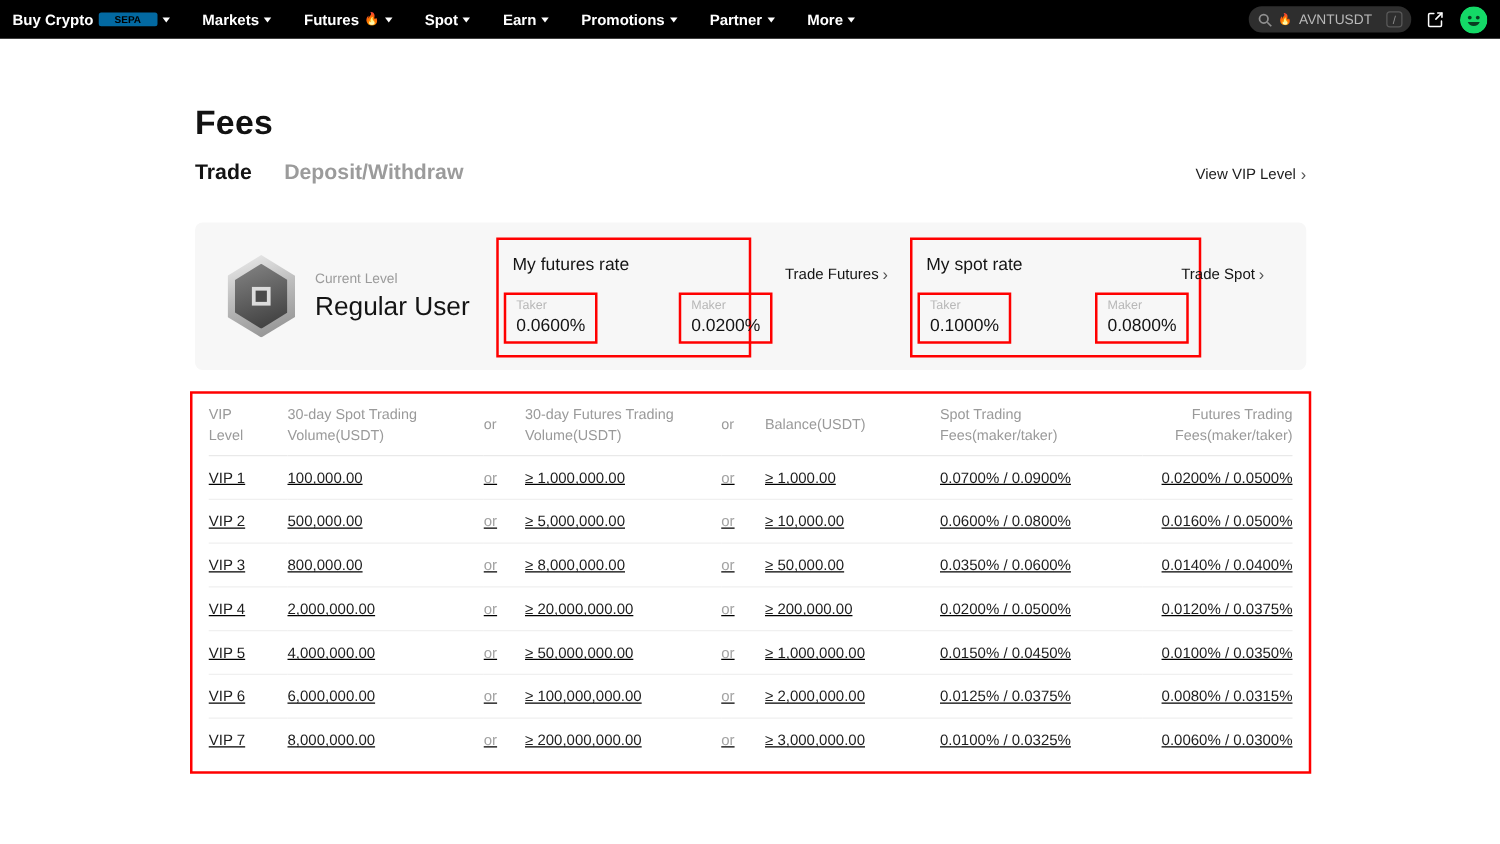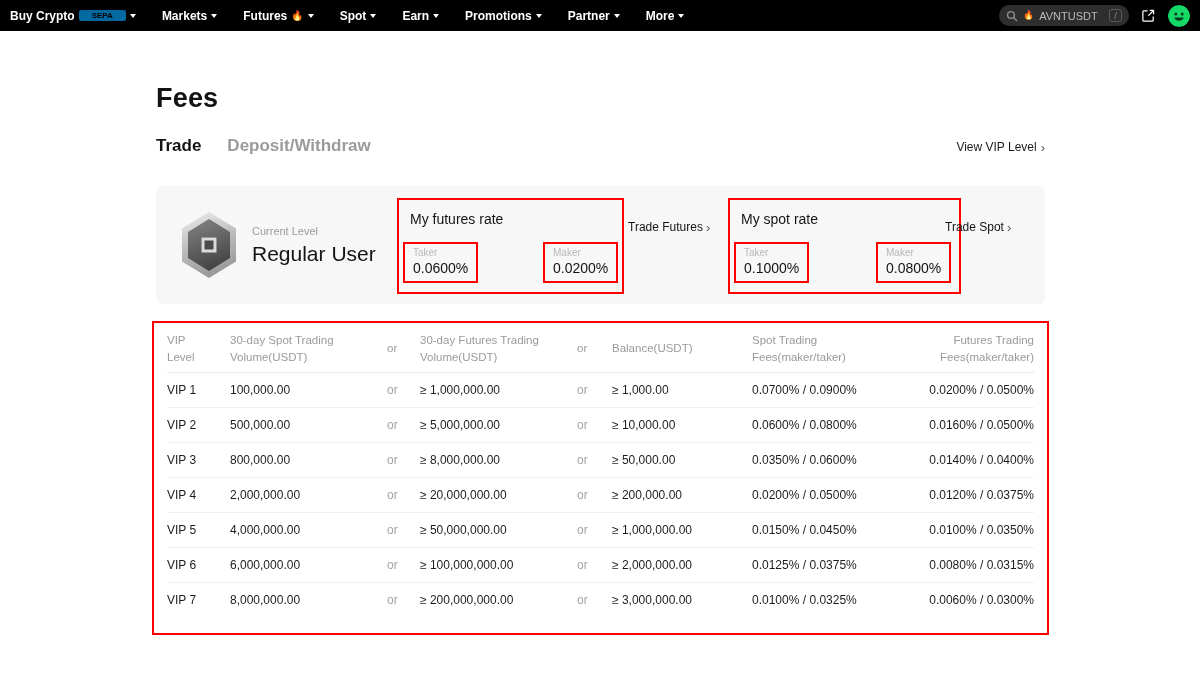--- a/index.html
+++ b/index.html
@@ -17,54 +17,54 @@
   .search-pill { background:#2e2e2e; border-radius:11px; height:21px; display:flex; align-items:center; gap:5px; padding:0 7px; width:130px; cursor:text; }
   .flame-sm { font-size:9px; line-height:1; }
   .search-text { color:#b9b9b9; font-size:11px; flex:1; }
   .slash-key { border:1px solid #5a5a5a; color:#8d8d8d; border-radius:3px; font-size:9px; width:13px; height:13px; display:flex; align-items:center; justify-content:center; }
   .avatar { width:22px; height:22px; border-radius:50%; overflow:hidden; cursor:pointer; flex-shrink:0; }
   .nav-icon-btn { display:flex; align-items:center; cursor:pointer; }
 
   
   main { margin-left:156px; width:889px; }
   .page-title { margin-top:52px; font-size:27px; font-weight:700; color:#121212; letter-spacing:.2px; }
-  .tabs-row { margin-top:22px; display:flex; align-items:baseline; gap:26px; }
+  .tabs-row { margin-top:14px; display:flex; align-items:baseline; gap:26px; }
   .tab { font-size:17px; font-weight:600; color:#9b9b9b; cursor:pointer; }
   .tab.active { color:#141414; }
   .vip-link { margin-left:auto; font-size:12px; color:#1c1c1c; display:flex; align-items:center; gap:4px; cursor:pointer; text-decoration:none; }
   .chev { color:#555; font-size:13px; line-height:1; }
 
   
   .level-card { margin-top:30px; background:#f7f7f7; border-radius:6px; height:118px; position:relative; display:flex; align-items:center; padding-left:26px; }
   .hexagon { position:relative; width:54px; height:66px; flex-shrink:0; }
   .hex { position:absolute; clip-path:polygon(50% 0,100% 25%,100% 75%,50% 100%,0 75%,0 25%); }
   .hex.outer { inset:0; background:linear-gradient(160deg,#f0f0f0 0%,#bdbdbd 45%,#8d8d8d 100%); }
   .hex.mid { inset:7px 6px; background:linear-gradient(160deg,#858585,#3a3a3a); }
   .hex-core { position:absolute; left:50%; top:50%; transform:translate(-50%,-50%); width:15px; height:15px; border:3px solid #dcdcdc; background:#4a4a4a; }
   .level-info { margin-left:16px; }
   .level-label { font-size:11px; color:#9b9b9b; margin-bottom:5px; }
   .level-name { font-size:21px; font-weight:500; color:#141414; }
 
   .rate-box { position:absolute; top:12px; height:96px; border:2px solid #ff0000; }
-  .rate-box.futures { left:241px; width:227px; }
+  .rate-box.futures { left:241px; width:204px; }
   .rate-box.spot { left:572px; width:233px; }
   .rate-title { position:absolute; top:11px; left:11px; font-size:14px; font-weight:500; color:#141414; white-space:nowrap; }
   .fee-box { position:absolute; bottom:9px; border:2px solid #ff0000; padding:3px 8px 5px; min-width:72px; }
   .fee-box.t { left:4px; }
   .rate-box.futures .fee-box.m { left:144px; }
   .rate-box.spot .fee-box.m { left:146px; }
   .fee-label { font-size:10px; color:#b8b8b8; }
   .fee-value { font-size:14px; color:#141414; margin-top:2px; white-space:nowrap; }
 
   .trade-link { position:absolute; top:34px; font-size:12px; color:#141414; display:flex; align-items:center; gap:3px; cursor:pointer; text-decoration:none; white-space:nowrap; }
   .trade-link.futures-link { left:472px; }
   .trade-link.spot-link { left:789px; }
 
   
-  .table-wrap { margin-top:17px; margin-left:-4px; width:897px; border:2px solid #ff0000; padding:0 13px 16px; background:#fff; }
+  .table-wrap { margin-top:17px; margin-left:-4px; width:897px; border:2px solid #ff0000; padding:0 13px 8px; background:#fff;text-decoration:underline; }
   table { width:100%; border-collapse:collapse; table-layout:fixed; }
   col.c1{width:63px;} col.c2{width:157px;} col.c3{width:33px;} col.c4{width:157px;}
   col.c5{width:35px;} col.c6{width:140px;} col.c7{width:162px;} col.c8{width:auto;}
   th { padding:9px 0 7px; font-size:11.5px; font-weight:400; color:#9a9a9a; text-align:left; vertical-align:middle; border-bottom:1px solid #e9e9e9; line-height:1.45; }
   th span { display:inline-block; }
   .hw-narrow { max-width:40px; }
   .hw-med { max-width:140px; }
   .hw-fees { max-width:112px; }
   td { padding:10px 0; font-size:12px; color:#1c1c1c; border-bottom:1px solid #f0f0f0; white-space:nowrap; }
   tbody tr:last-child td { border-bottom:none; }

